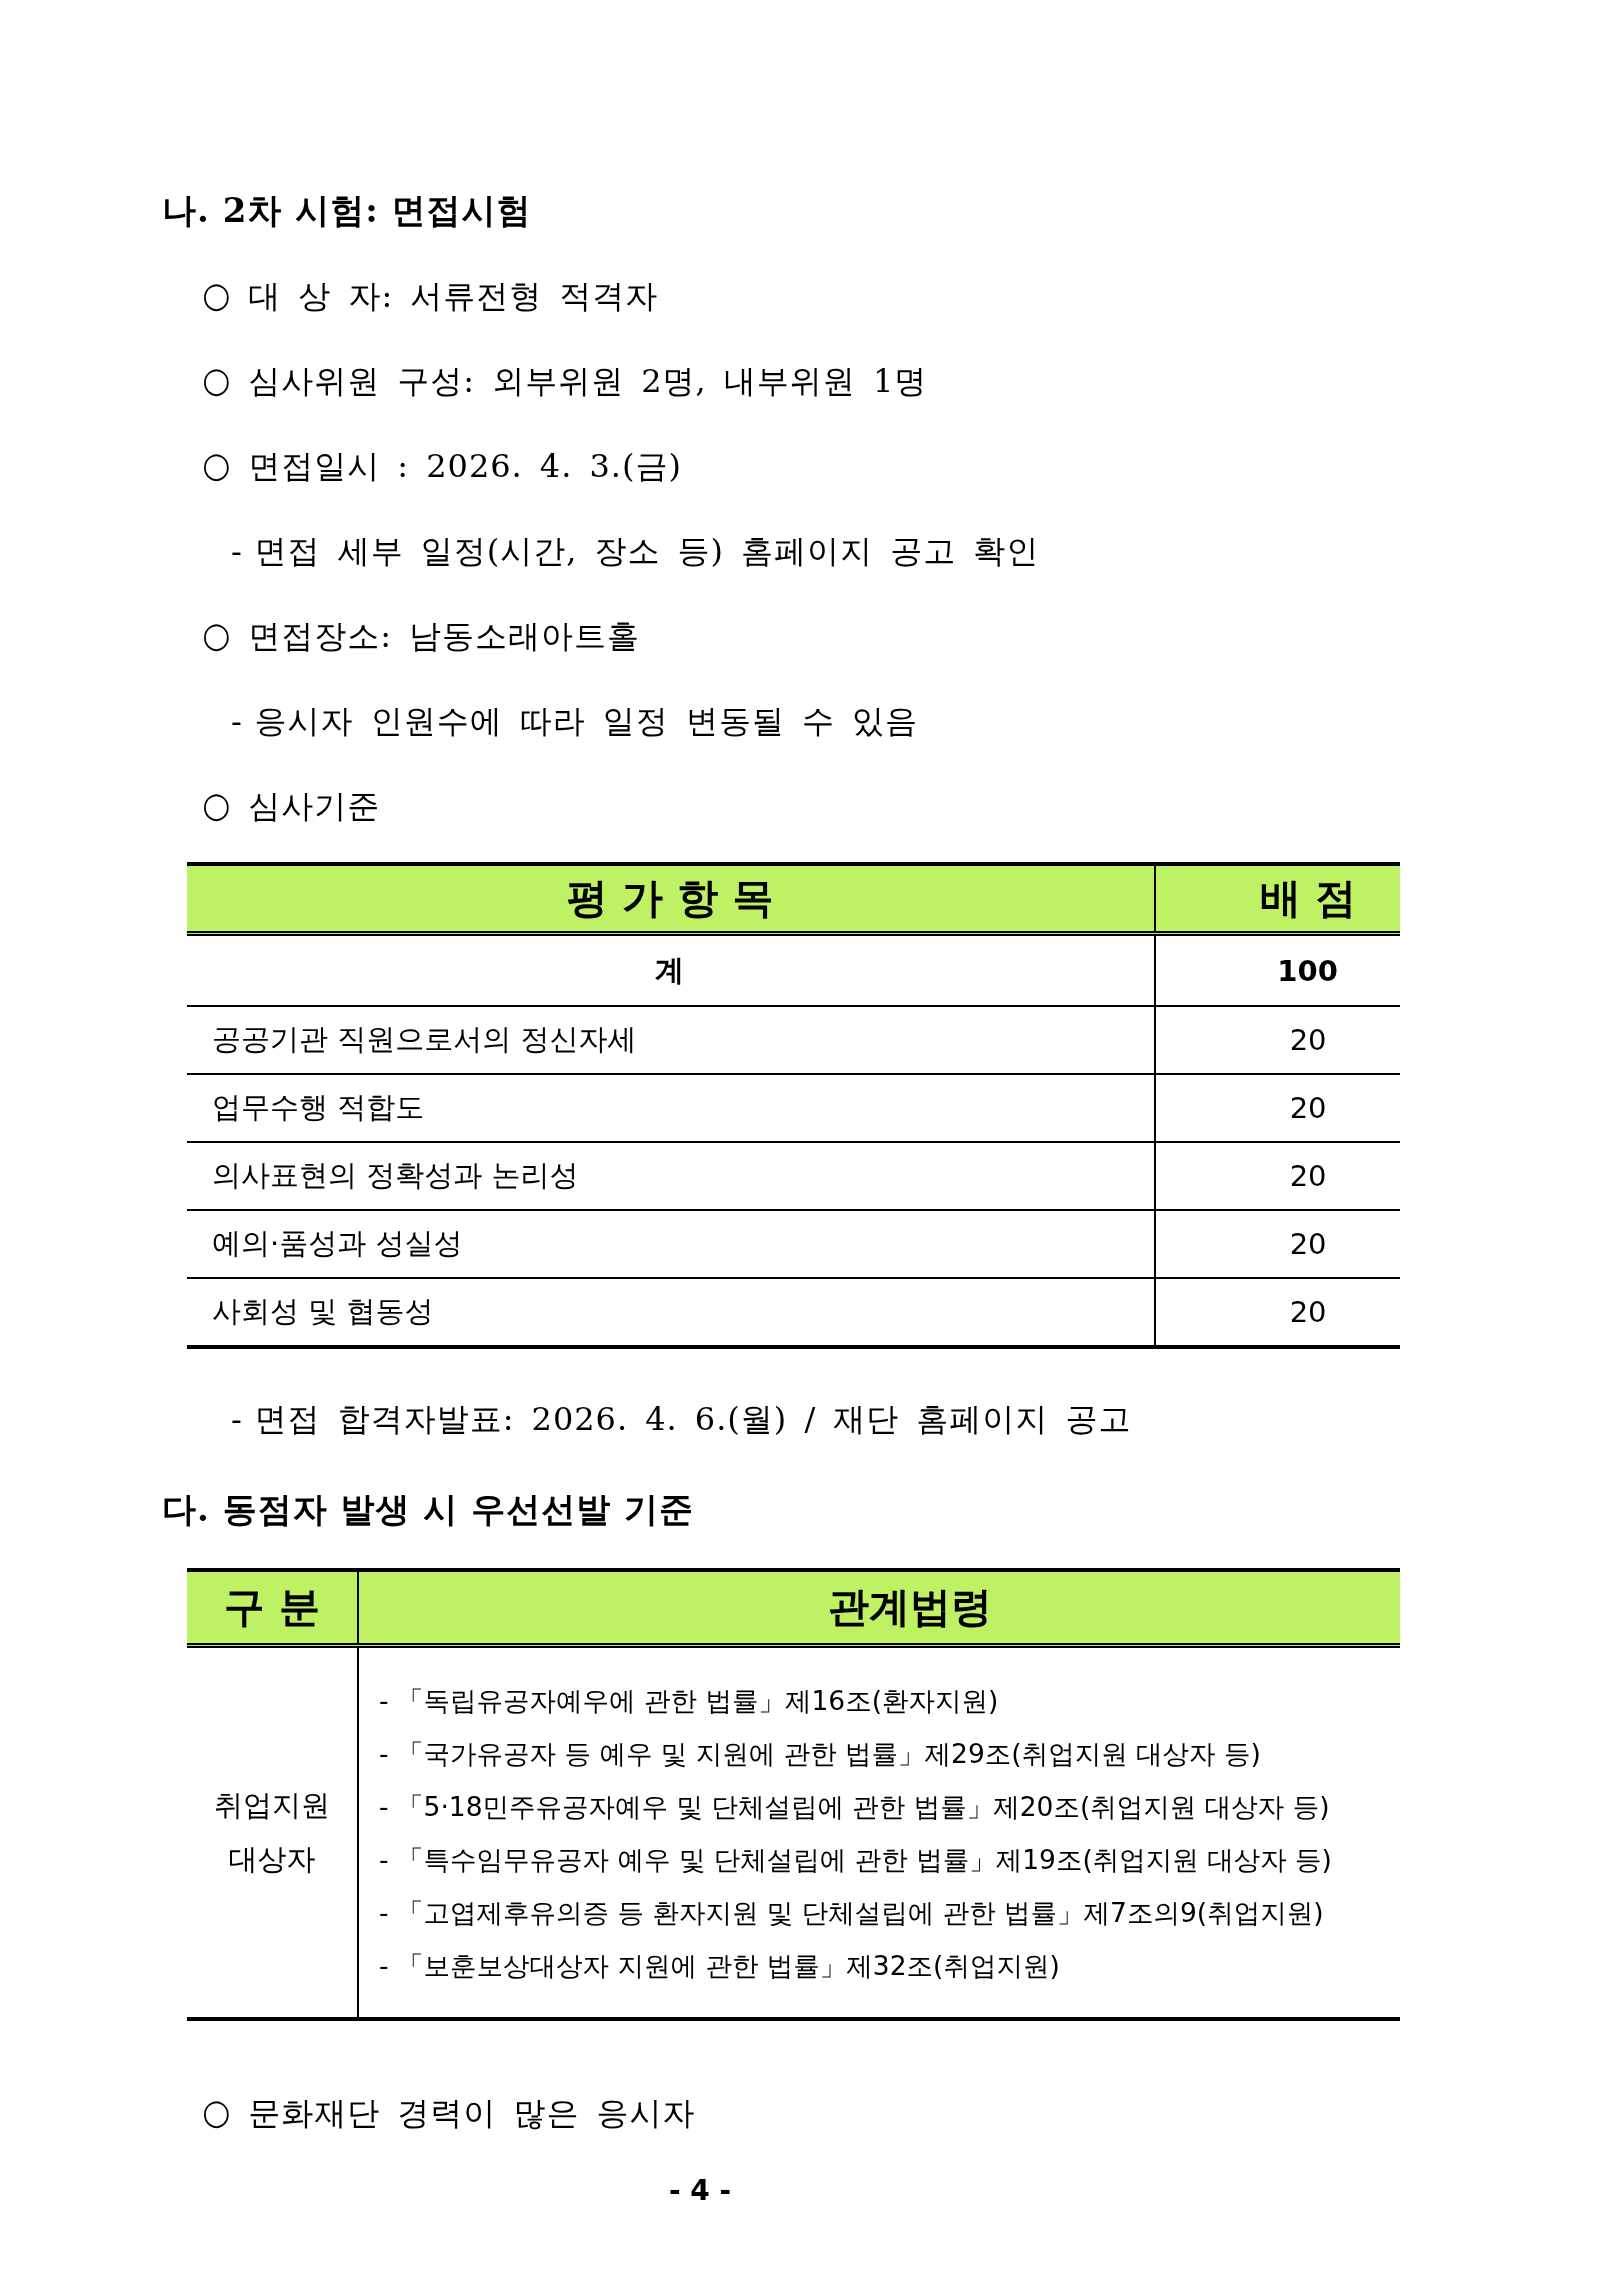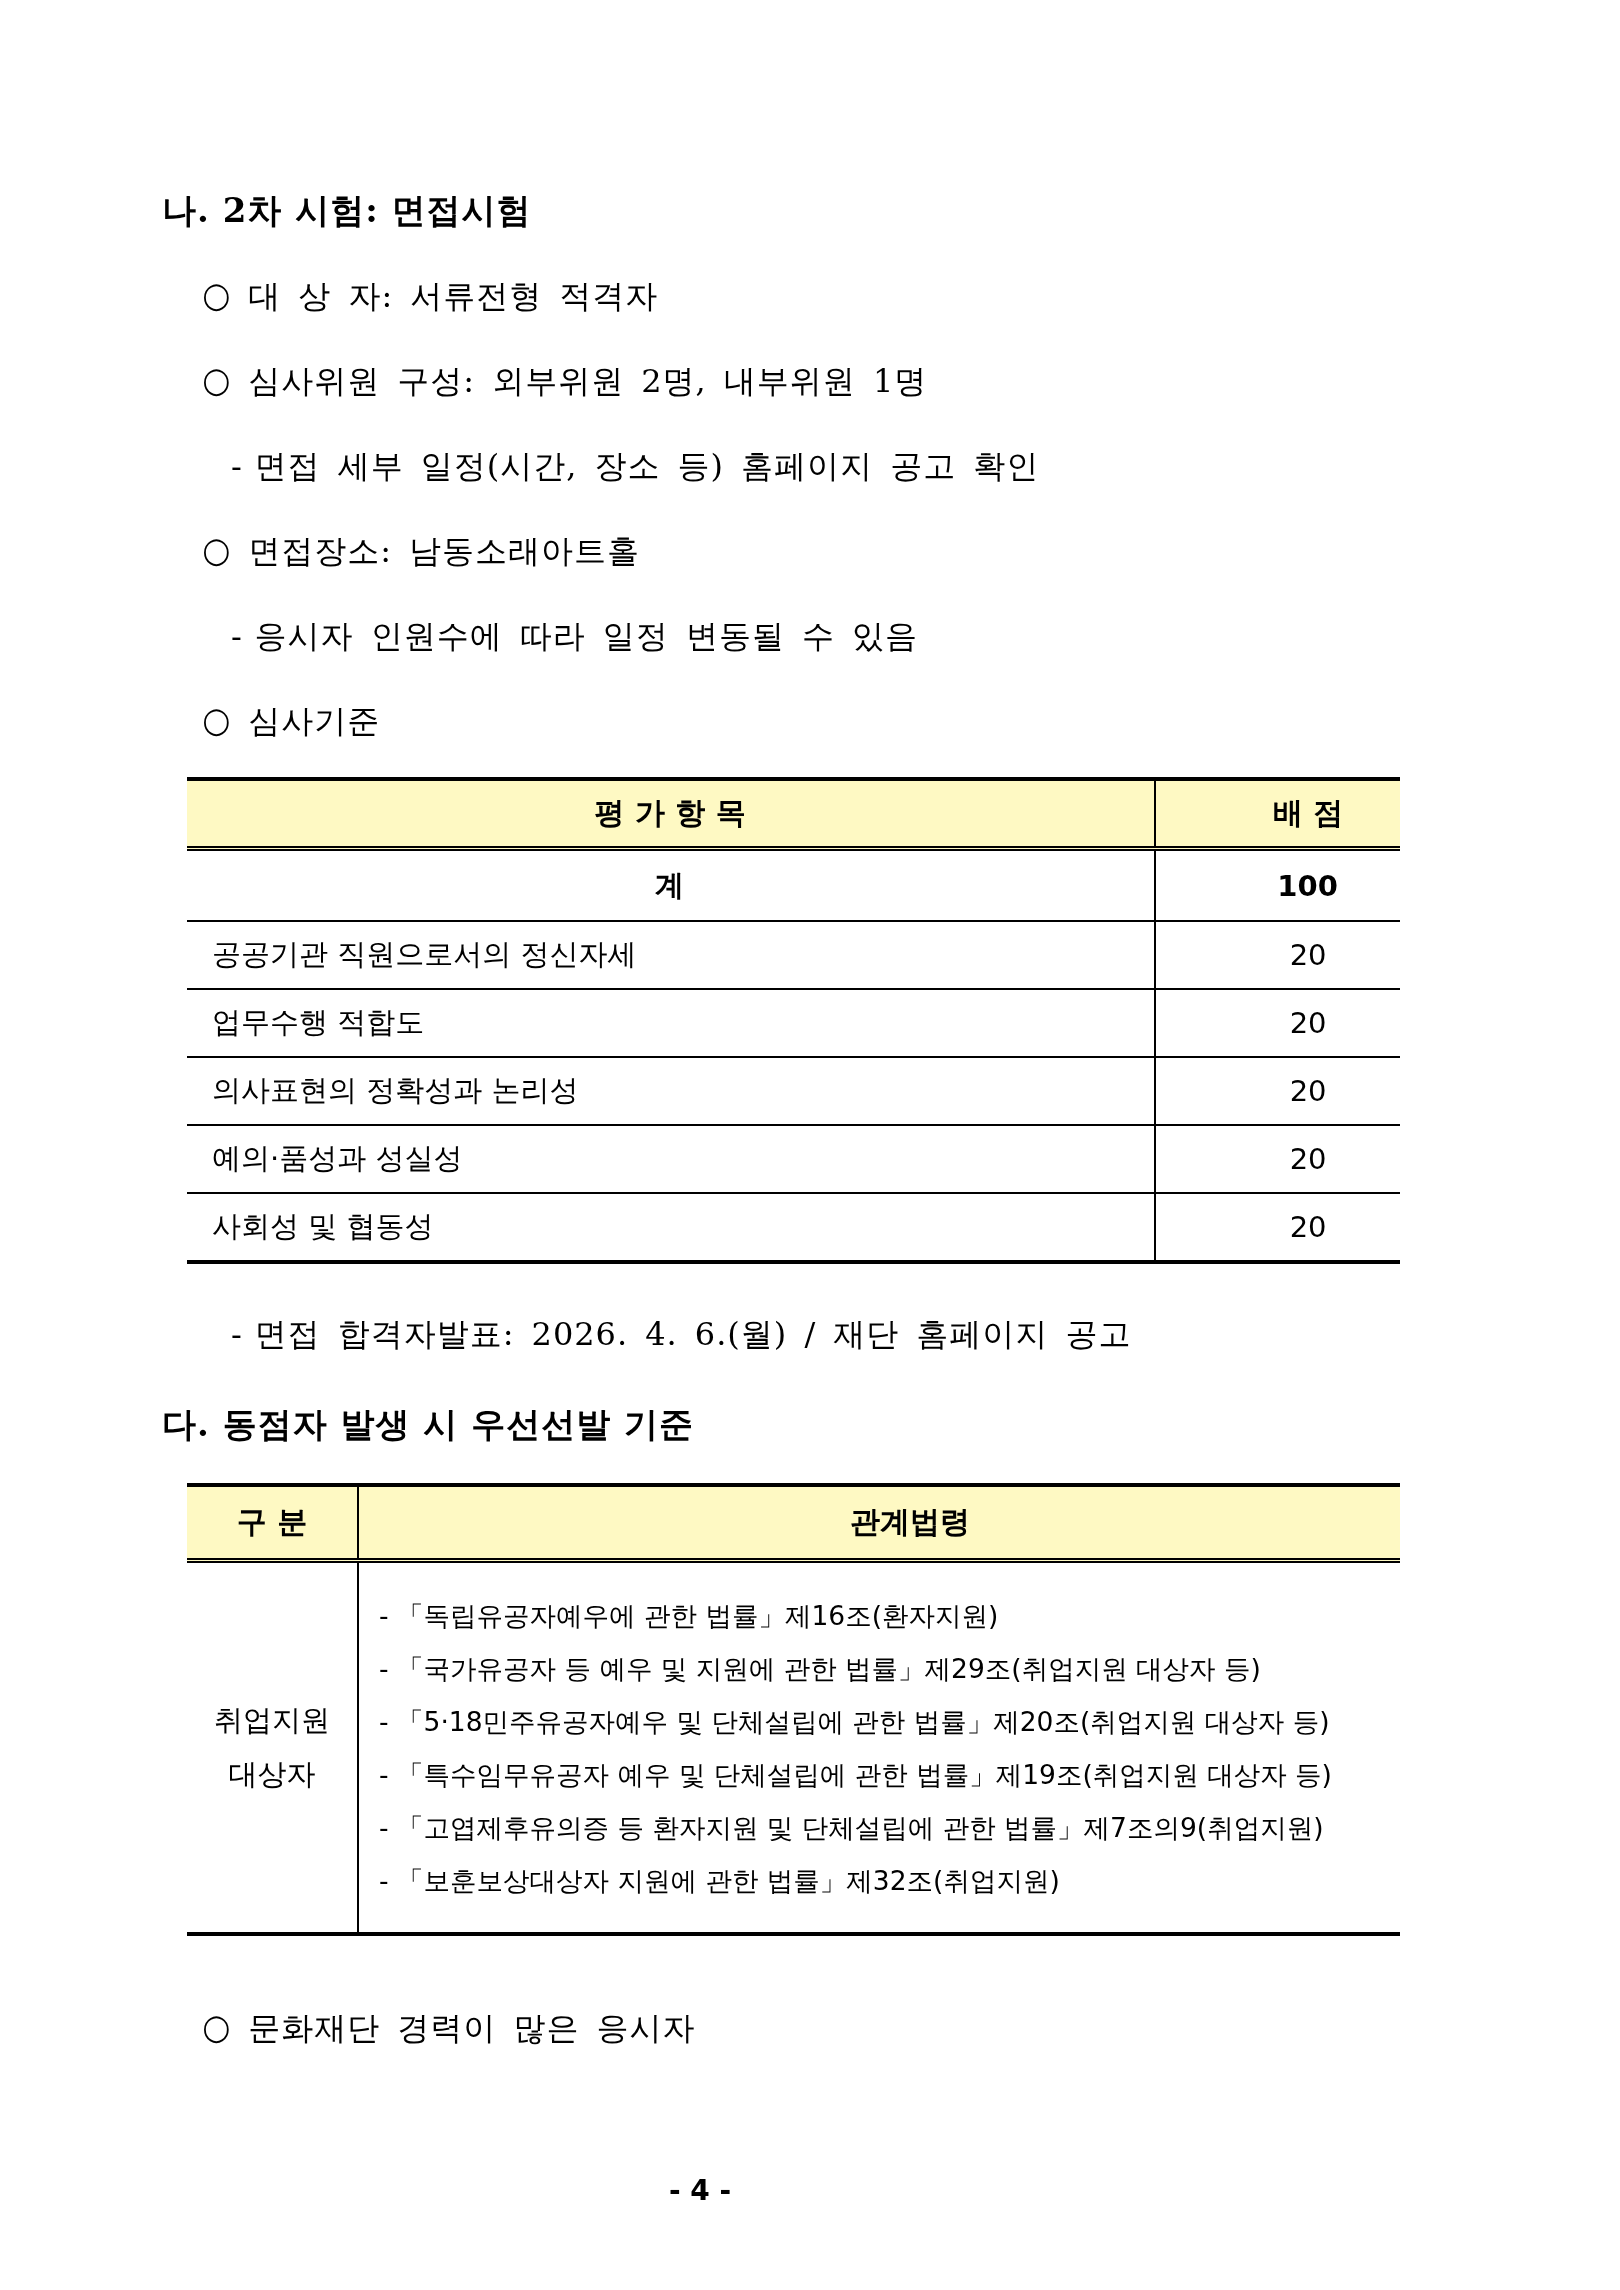--- a/index.html
+++ b/index.html
@@ -57,22 +57,22 @@
     width: 1274px;
     font-family: "DejaVu Sans", "Liberation Sans", sans-serif;
   }
   .score-table { margin-top: 33px; }
   .law-table   { margin-top: 35px; }
   table {
     border-top: 4.9px solid #000;
     border-bottom: 4.9px solid #000;
   }
   thead th {
-    background: #fef9c3;
-    font-size: 30px;
+    background: #bef264;
+    font-size: 41px;
     font-weight: bold;
     text-align: center;
     vertical-align: middle;
     border-bottom: 5.9px double #000;
   }
   .score-table thead th { height: 63px; }
   .law-table thead th   { height: 69px; }
   .score-table th.col-score,
   .score-table td.cell-score { border-left: 2px solid #000; }
   .law-table  th.col-law,
@@ -128,20 +128,23 @@
   <div class="content">
 
     <p class="heading">나. 2차 시험: 면접시험</p>
 
     <div class="line bullet">
       <span class="marker circle">○</span><span>대 상 자: 서류전형 적격자</span>
     </div>
     <div class="line bullet">
       <span class="marker circle">○</span><span>심사위원 구성: 외부위원 2명, 내부위원 1명</span>
     </div>
+    <div class="line bullet">
+      <span class="marker circle">○</span><span>면접일시 : 2026. 4. 3.(금)</span>
+    </div>
     <div class="line sub">
       <span class="marker dash">-</span><span>면접 세부 일정(시간, 장소 등) 홈페이지 공고 확인</span>
     </div>
     <div class="line bullet">
       <span class="marker circle">○</span><span>면접장소: 남동소래아트홀</span>
     </div>
     <div class="line sub">
       <span class="marker dash">-</span><span>응시자 인원수에 따라 일정 변동될 수 있음</span>
     </div>
     <div class="line bullet">

